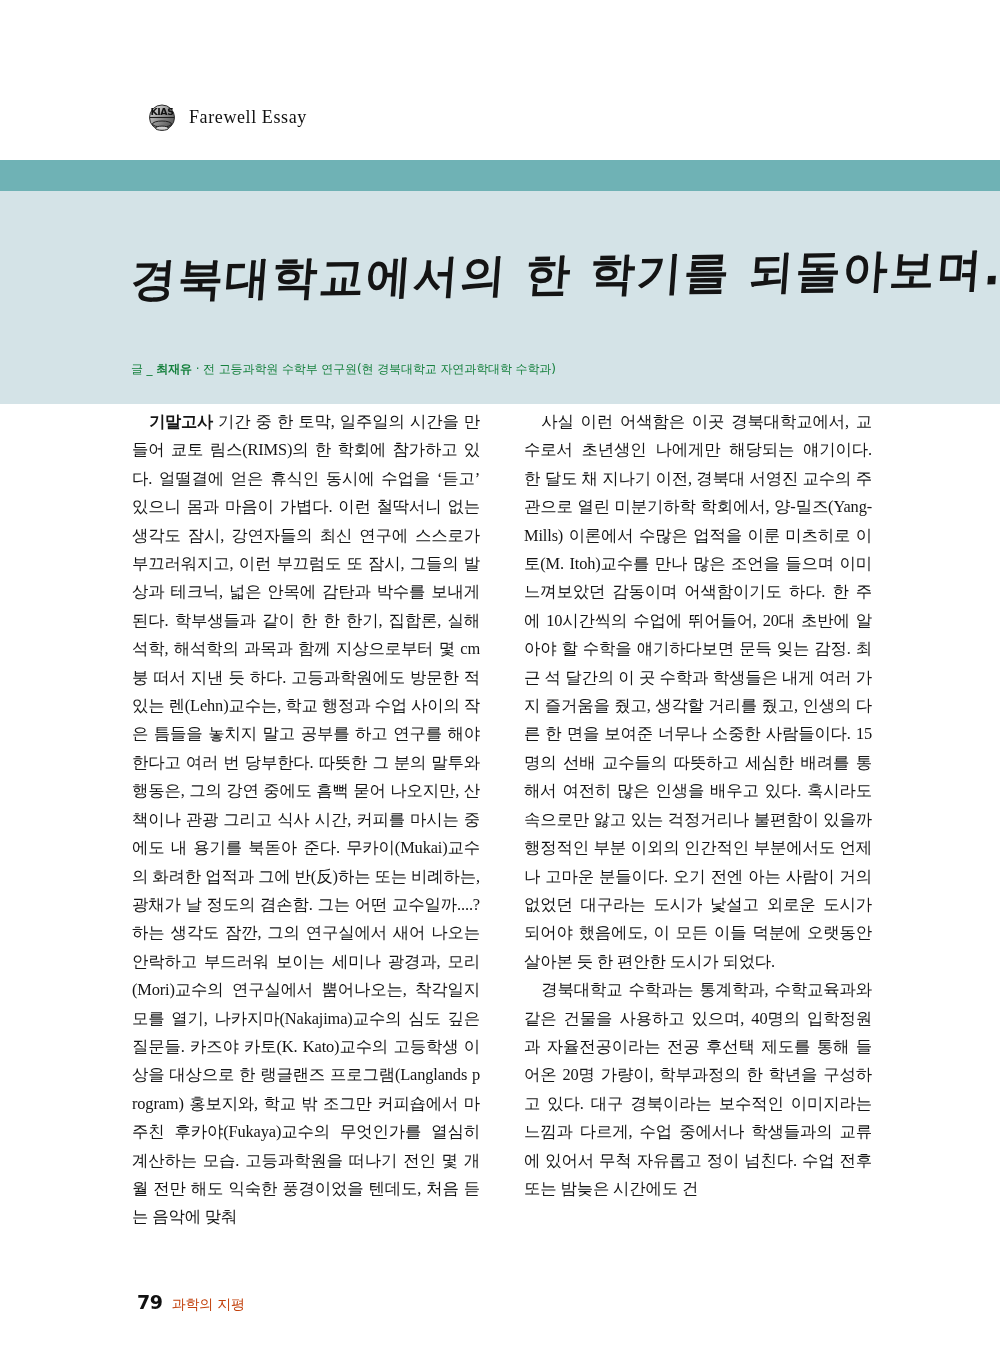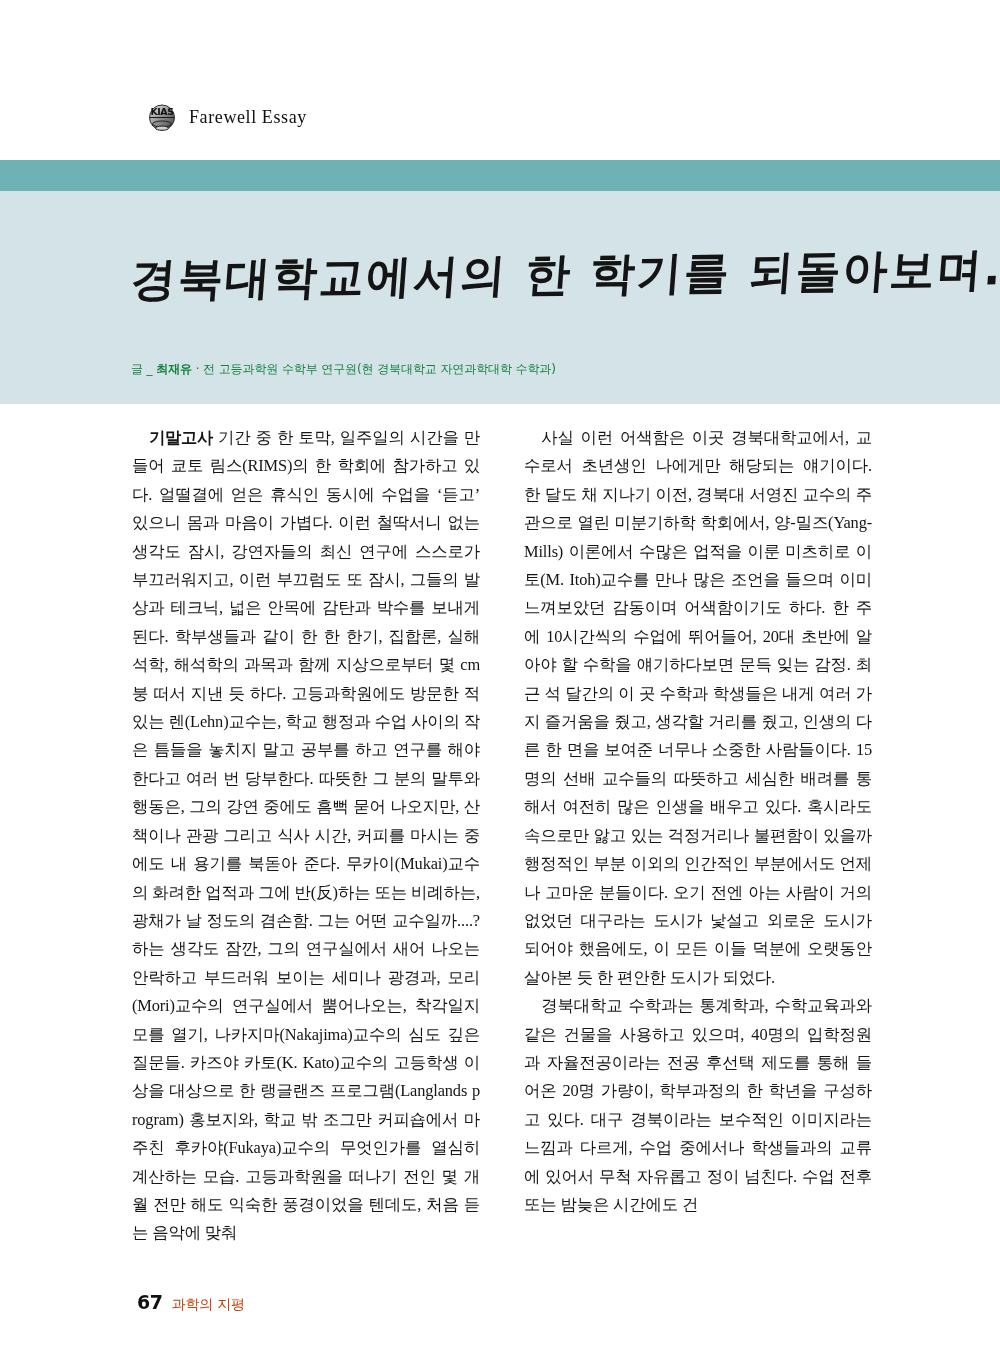--- a/index.html
+++ b/index.html
@@ -96,21 +96,21 @@
     margin-top: 24px;
   }
   .byline .author {
     font-weight: 700;
   }
 
   
   .columns {
     position: absolute;
     left: 132px;
-    top: 424px;
+    top: 408px;
     width: 740px;
     height: 820px;
     display: flex;
     gap: 44px;
   }
   .col {
     width: 348px;
     flex: 0 0 348px;
   }
   .col p {
@@ -200,15 +200,15 @@
   </div>
 
   <div class="col">
     <p class="first">사실 이런 어색함은 이곳 경북대학교에서, 교수로서 초년생인 나에게만 해당되는 얘기이다. 한 달도 채 지나기 이전, 경북대 서영진 교수의 주관으로 열린 미분기하학 학회에서, 양-밀즈(Yang-Mills) 이론에서 수많은 업적을 이룬 미츠히로 이토(M. Itoh)교수를 만나 많은 조언을 들으며 이미 느껴보았던 감동이며 어색함이기도 하다. 한 주에 10시간씩의 수업에 뛰어들어, 20대 초반에 알아야 할 수학을 얘기하다보면 문득 잊는 감정. 최근 석 달간의 이 곳 수학과 학생들은 내게 여러 가지 즐거움을 줬고, 생각할 거리를 줬고, 인생의 다른 한 면을 보여준 너무나 소중한 사람들이다. 15명의 선배 교수들의 따뜻하고 세심한 배려를 통해서 여전히 많은 인생을 배우고 있다. 혹시라도 속으로만 앓고 있는 걱정거리나 불편함이 있을까 행정적인 부분 이외의 인간적인 부분에서도 언제나 고마운 분들이다. 오기 전엔 아는 사람이 거의 없었던 대구라는 도시가 낯설고 외로운 도시가 되어야 했음에도, 이 모든 이들 덕분에 오랫동안 살아본 듯 한 편안한 도시가 되었다.</p>
     <p class="first">경북대학교 수학과는 통계학과, 수학교육과와 같은 건물을 사용하고 있으며, 40명의 입학정원과 자율전공이라는 전공 후선택 제도를 통해 들어온 20명 가량이, 학부과정의 한 학년을 구성하고 있다. 대구 경북이라는 보수적인 이미지라는 느낌과 다르게, 수업 중에서나 학생들과의 교류에 있어서 무척 자유롭고 정이 넘친다. 수업 전후 또는 밤늦은 시간에도 건</p>
   </div>
 
 </div>
 
 <div class="footer">
-  <span class="page-num">67</span>
+  <span class="page-num">79</span>
   <span class="mag-name">과학의 지평</span>
 </div>
 
 </body></html>

